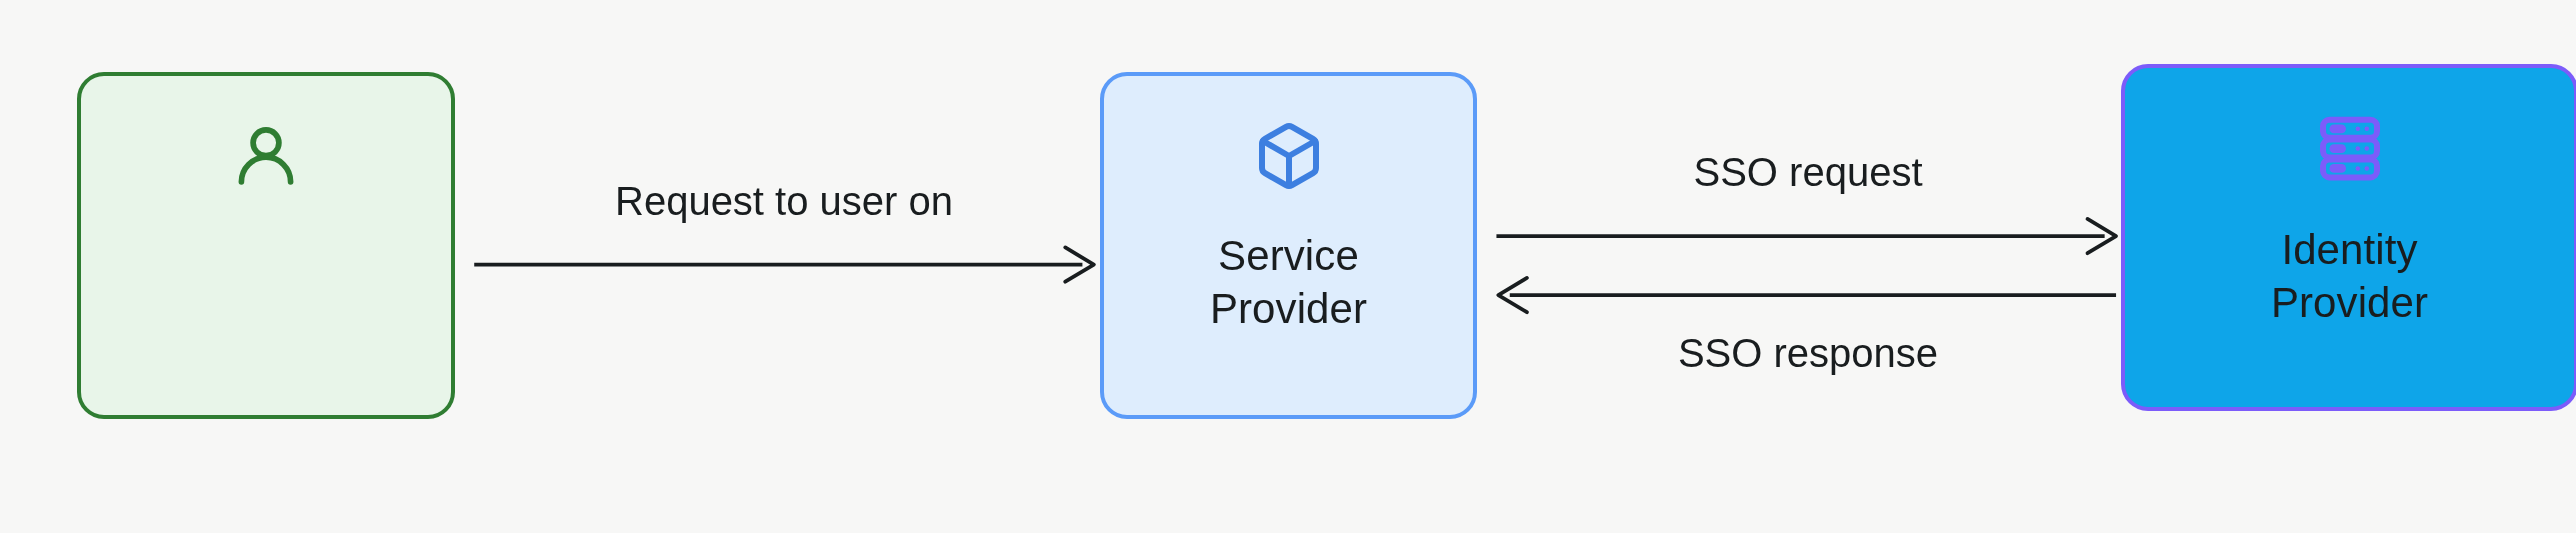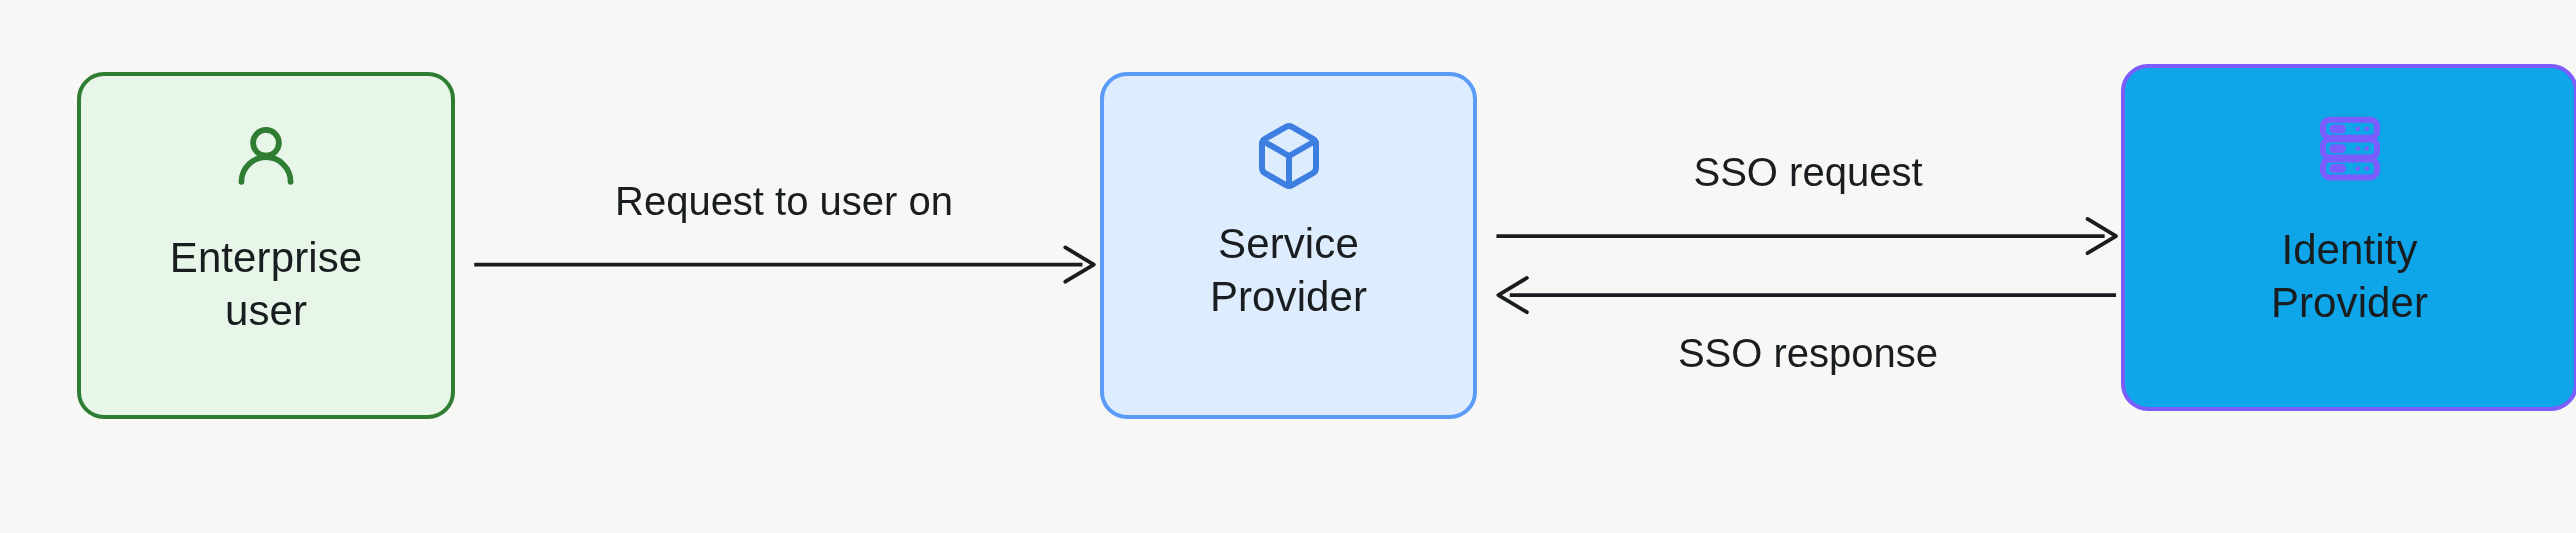--- a/index.html
+++ b/index.html
@@ -62,21 +62,21 @@
   
   #node-service-provider {
     left: 1100px;
     top: 72px;
     width: 377px;
     height: 347px;
     background: #deedfd;
     border: 4.8px solid #5b9bf8;
   }
   #node-service-provider .node-icon { margin-top: 44px; }
-  #node-service-provider .node-label { margin-top: 26px; }
+  #node-service-provider .node-label { margin-top: 38px; }
 
   
   #node-identity-provider {
     left: 2121px;
     top: 64px;
     width: 457px;
     height: 347px;
     background: #0ea5e9;
     border: 4.8px solid #7c5cfa;
   }
@@ -150,22 +150,20 @@
 
   <div class="edge-label" id="edge-label-sso-request">SSO request</div>
 
   <div class="node" id="node-enterprise-user">
     <span class="node-icon">
       <svg width="72" height="72" viewBox="0 0 24 24" fill="none" stroke="#2f7d32" stroke-width="1.9" stroke-linecap="round" stroke-linejoin="round">
         <circle cx="12" cy="7.6" r="4.3"></circle>
         <path d="M3.8 20.6a8.2 8.2 0 0 1 16.4 0"></path>
       </svg>
     </span>
-    <div class="node-label">Enterprise
-user</div>
   </div>
 
   <div class="node" id="node-service-provider">
     <span class="node-icon">
       <svg width="72" height="72" viewBox="0 0 24 24" fill="none" stroke="#3d7fe0" stroke-width="2" stroke-linecap="round" stroke-linejoin="round">
         <path d="M21 16V8a2 2 0 0 0-1-1.73l-7-4a2 2 0 0 0-2 0l-7 4A2 2 0 0 0 3 8v8a2 2 0 0 0 1 1.73l7 4a2 2 0 0 0 2 0l7-4A2 2 0 0 0 21 16z"></path>
         <polyline points="3.3 7 12 12 20.7 7"></polyline>
         <line x1="12" y1="12" x2="12" y2="21.8"></line>
       </svg>
     </span>

